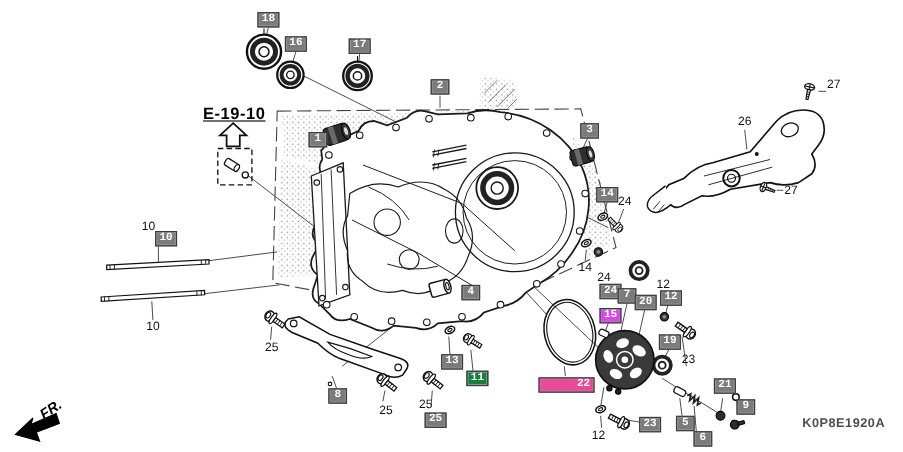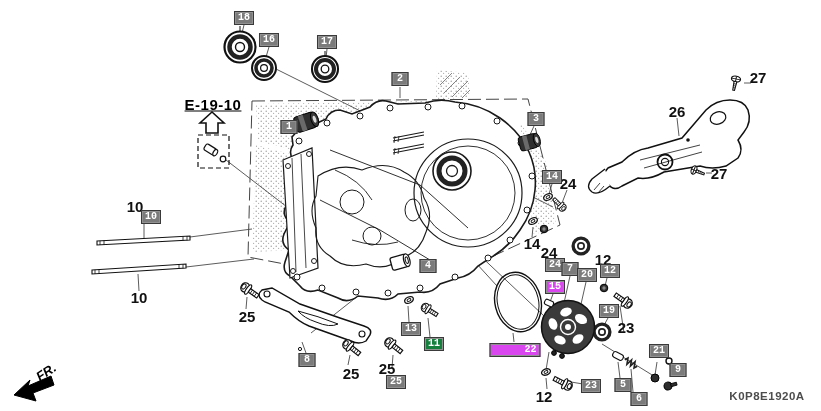--- a/index.html
+++ b/index.html
@@ -4,21 +4,21 @@
 <style>
   html,body{margin:0;padding:0;background:#fff;}
   #stage{position:relative;width:821px;height:411px;background:#fff;overflow:hidden;
          font-family:"Liberation Sans","DejaVu Sans",sans-serif;}
   #artwork{position:absolute;left:0;top:0;}
   .callout{position:absolute;transform:translate(-50%,-50%);background:#7b7b7b;
            border:1px solid #3a3a3a;box-shadow:inset 0 0 0 1px #929292;
            color:#fff;font-weight:bold;font-size:10px;line-height:12px;
            padding:0 3px;min-width:9px;text-align:center;cursor:pointer;z-index:5;font-family:Liberation Mono, monospace;}
   .plain-label{position:absolute;transform:translate(-50%,-50%);color:#111;
-           font-weight:bold;font-size:15px;white-space:nowrap;z-index:3;}
+           font-weight:normal;font-size:11px;white-space:nowrap;z-index:3;}
   .eref{position:absolute;transform:translate(-50%,-50%);color:#000;
            font-weight:bold;font-size:15px;letter-spacing:0.5px;z-index:4;cursor:pointer;}
   .fr-label{position:absolute;transform:translate(-50%,-50%) rotate(-33deg);
            color:#000;font-weight:bold;font-style:italic;font-size:13px;z-index:4;}
   .diagram-code{position:absolute;transform:translate(-50%,-50%);color:#4d4d4d;
            font-weight:bold;font-size:11.5px;letter-spacing:0.5px;z-index:4;}
 </style>
 </head>
 <body>
 
@@ -305,21 +305,21 @@
       <circle cx="688" cy="140" r="1.8" fill="#111"></circle>
     </g>
     <use href="#screw27" transform="translate(736,79) rotate(12)"></use>
     <use href="#screw27" transform="translate(694,170) rotate(-68) scale(0.95)"></use>
 
     <polygon points="14,395 30,380 28,386 51,376 54,385 33,393 36,401" fill="#000" stroke="#000"></polygon>
   </svg>
 
   <div class="eref" style="left:213px;top:104px;text-decoration:underline;">E-19-10</div>
   <div class="fr-label" style="left:46px;top:372px;">FR.</div>
-  <div class="diagram-code" style="left:767px;top:396px;">K0P8E1920A</div>
+  <div class="diagram-code" style="left:767px;top:385px;">K0P8E1920A</div>
 
   <div id="labels-layer">
       <div class="plain-label" style="left: 135px; top: 206px;">10</div>
       <div class="plain-label" style="left: 139px; top: 297px;">10</div>
       <div class="plain-label" style="left: 247px; top: 316px;">25</div>
       <div class="plain-label" style="left: 351px; top: 373px;">25</div>
       <div class="plain-label" style="left: 387px; top: 368px;">25</div>
       <div class="plain-label" style="left: 532px; top: 243px;">14</div>
       <div class="plain-label" style="left: 568px; top: 183px;">24</div>
       <div class="plain-label" style="left: 549px; top: 252px;">24</div>
@@ -337,21 +337,21 @@
       <div class="callout" style="left: 400px; top: 79px; background: rgb(123, 123, 123); border-color: rgb(58, 58, 58); color: rgb(255, 255, 255);">2</div>
       <div class="callout" style="left: 289px; top: 127px; background: rgb(123, 123, 123); border-color: rgb(58, 58, 58); color: rgb(255, 255, 255);">1</div>
       <div class="callout" style="left: 536px; top: 119px; background: rgb(123, 123, 123); border-color: rgb(58, 58, 58); color: rgb(255, 255, 255);">3</div>
       <div class="callout" style="left: 552px; top: 177px; background: rgb(123, 123, 123); border-color: rgb(58, 58, 58); color: rgb(255, 255, 255);">14</div>
       <div class="callout" style="left: 151px; top: 217px; background: rgb(123, 123, 123); border-color: rgb(58, 58, 58); color: rgb(255, 255, 255);">10</div>
       <div class="callout" style="left: 428px; top: 266px; background: rgb(123, 123, 123); border-color: rgb(58, 58, 58); color: rgb(255, 255, 255);">4</div>
       <div class="callout" style="left: 411px; top: 329px; background: rgb(123, 123, 123); border-color: rgb(58, 58, 58); color: rgb(255, 255, 255);">13</div>
       <div class="callout" style="left: 434px; top: 344px; background: #15803d; border-color: rgb(58, 58, 58); color: rgb(255, 255, 255);">11</div>
       <div class="callout" style="left: 396px; top: 382px; background: rgb(123, 123, 123); border-color: rgb(58, 58, 58); color: rgb(255, 255, 255);">25</div>
       <div class="callout" style="left: 307px; top: 360px; background: rgb(123, 123, 123); border-color: rgb(58, 58, 58); color: rgb(255, 255, 255);">8</div>
-      <div class="callout" style="left: 515px; top: 350px; background: #d946ef; border-color: rgb(58, 58, 58); color: rgb(255, 255, 255); padding-left: 34px;">22</div>
+      <div class="callout" style="left: 515px; top: 350px; background: #ec4899; border-color: rgb(58, 58, 58); color: rgb(255, 255, 255); padding-left: 34px;">22</div>
       <div class="callout" style="left: 555px; top: 265px; background: rgb(123, 123, 123); border-color: rgb(58, 58, 58); color: rgb(255, 255, 255);">24</div>
       <div class="callout" style="left: 570px; top: 269px; background: rgb(123, 123, 123); border-color: rgb(58, 58, 58); color: rgb(255, 255, 255);">7</div>
       <div class="callout" style="left: 587px; top: 275px; background: rgb(123, 123, 123); border-color: rgb(58, 58, 58); color: rgb(255, 255, 255);">20</div>
       <div class="callout" style="left: 610px; top: 271px; background: rgb(123, 123, 123); border-color: rgb(58, 58, 58); color: rgb(255, 255, 255);">12</div>
       <div class="callout" style="left: 555px; top: 287px; background: #d946ef; border-color: rgb(58, 58, 58); color: rgb(255, 255, 255);">15</div>
       <div class="callout" style="left: 609px; top: 311px; background: rgb(123, 123, 123); border-color: rgb(58, 58, 58); color: rgb(255, 255, 255);">19</div>
       <div class="callout" style="left: 591px; top: 386px; background: rgb(123, 123, 123); border-color: rgb(58, 58, 58); color: rgb(255, 255, 255);">23</div>
       <div class="callout" style="left: 623px; top: 385px; background: rgb(123, 123, 123); border-color: rgb(58, 58, 58); color: rgb(255, 255, 255);">5</div>
       <div class="callout" style="left: 639px; top: 399px; background: rgb(123, 123, 123); border-color: rgb(58, 58, 58); color: rgb(255, 255, 255);">6</div>
       <div class="callout" style="left: 659px; top: 351px; background: rgb(123, 123, 123); border-color: rgb(58, 58, 58); color: rgb(255, 255, 255);">21</div>

